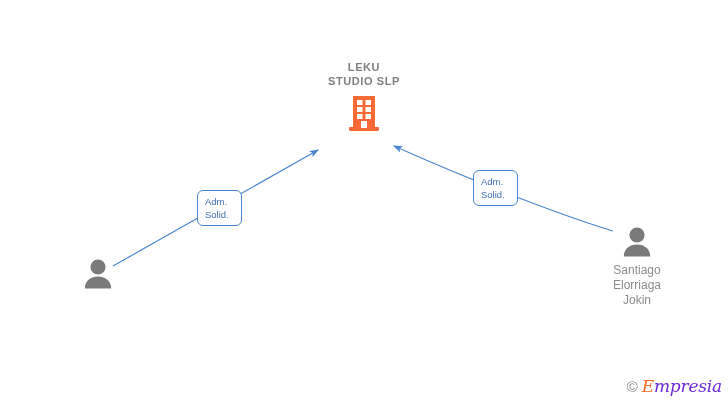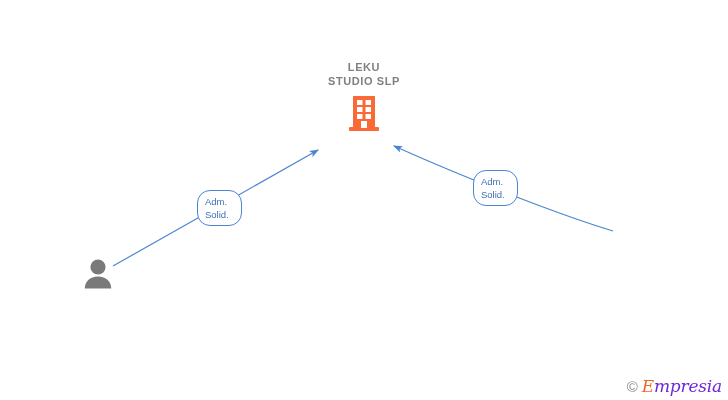--- a/index.html
+++ b/index.html
@@ -68,21 +68,21 @@
     color: #8c8c8c;
     line-height: 15px;
     white-space: pre-line;
   }
 
   
   .edge-label {
     position: absolute;
     box-sizing: border-box;
     border: 1px solid #4a86d0;
-    border-radius: 13px;
+    border-radius: 6px;
     background: #ffffff;
     color: #3f6fb5;
     font-size: 9.5px;
     line-height: 13px;
     text-align: left;
     padding: 4px 0 4px 7px;
     white-space: pre-line;
   }
   .edge-label.left  { left: 197px; top: 190px; width: 45px; }
   .edge-label.right { left: 473px; top: 170px; width: 45px; }
@@ -148,20 +148,29 @@
     </svg>
   </div>
 
   <div class="person-node left">
     <svg class="person-icon" width="34" height="32" viewBox="0 0 34 32" xmlns="http://www.w3.org/2000/svg">
       <circle cx="17" cy="9" r="7.6" fill="#7a7a7a"></circle>
       <path d="M17,18.5 C8.8,18.5 3.8,23.6 3.8,30.4 L30.2,30.4 C30.2,23.6 25.2,18.5 17,18.5 Z" fill="#7a7a7a"></path>
     </svg>
   </div>
 
+  <div class="person-node right">
+    <svg class="person-icon" width="34" height="32" viewBox="0 0 34 32" xmlns="http://www.w3.org/2000/svg">
+      <circle cx="17" cy="9" r="7.6" fill="#7a7a7a"></circle>
+      <path d="M17,18.5 C8.8,18.5 3.8,23.6 3.8,30.4 L30.2,30.4 C30.2,23.6 25.2,18.5 17,18.5 Z" fill="#7a7a7a"></path>
+    </svg>
+    <div class="person-name">Santiago
+Elorriaga
+Jokin</div>
+  </div>
 
   <div class="edge-label left">Adm.
 Solid.</div>
   <div class="edge-label right">Adm.
 Solid.</div>
 
   <div class="watermark">
     <span class="wm-copy">©</span>
     <span class="wm-word"><span class="wm-e">E</span><span class="wm-rest">mpresia</span></span>
   </div>

